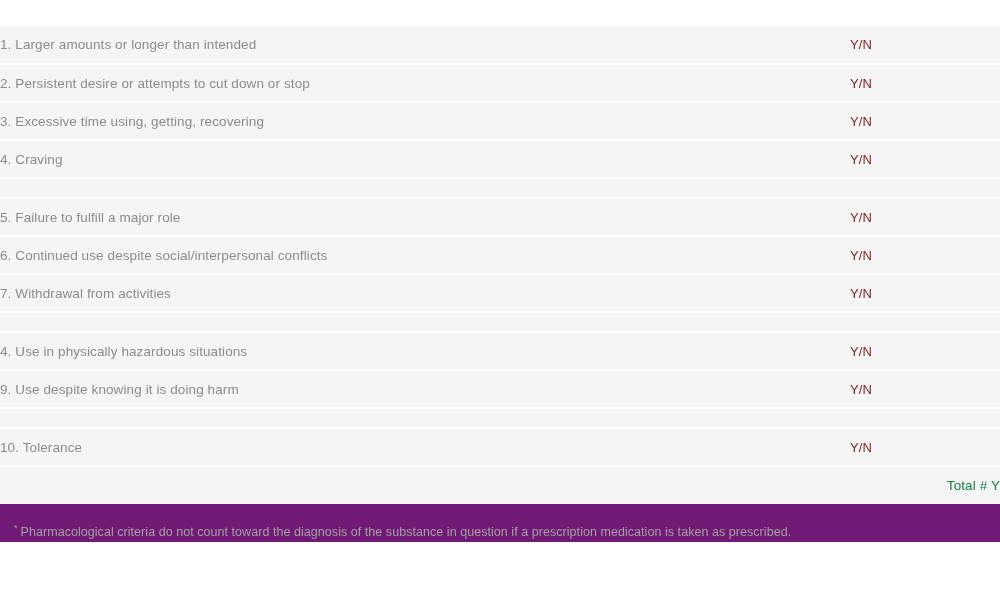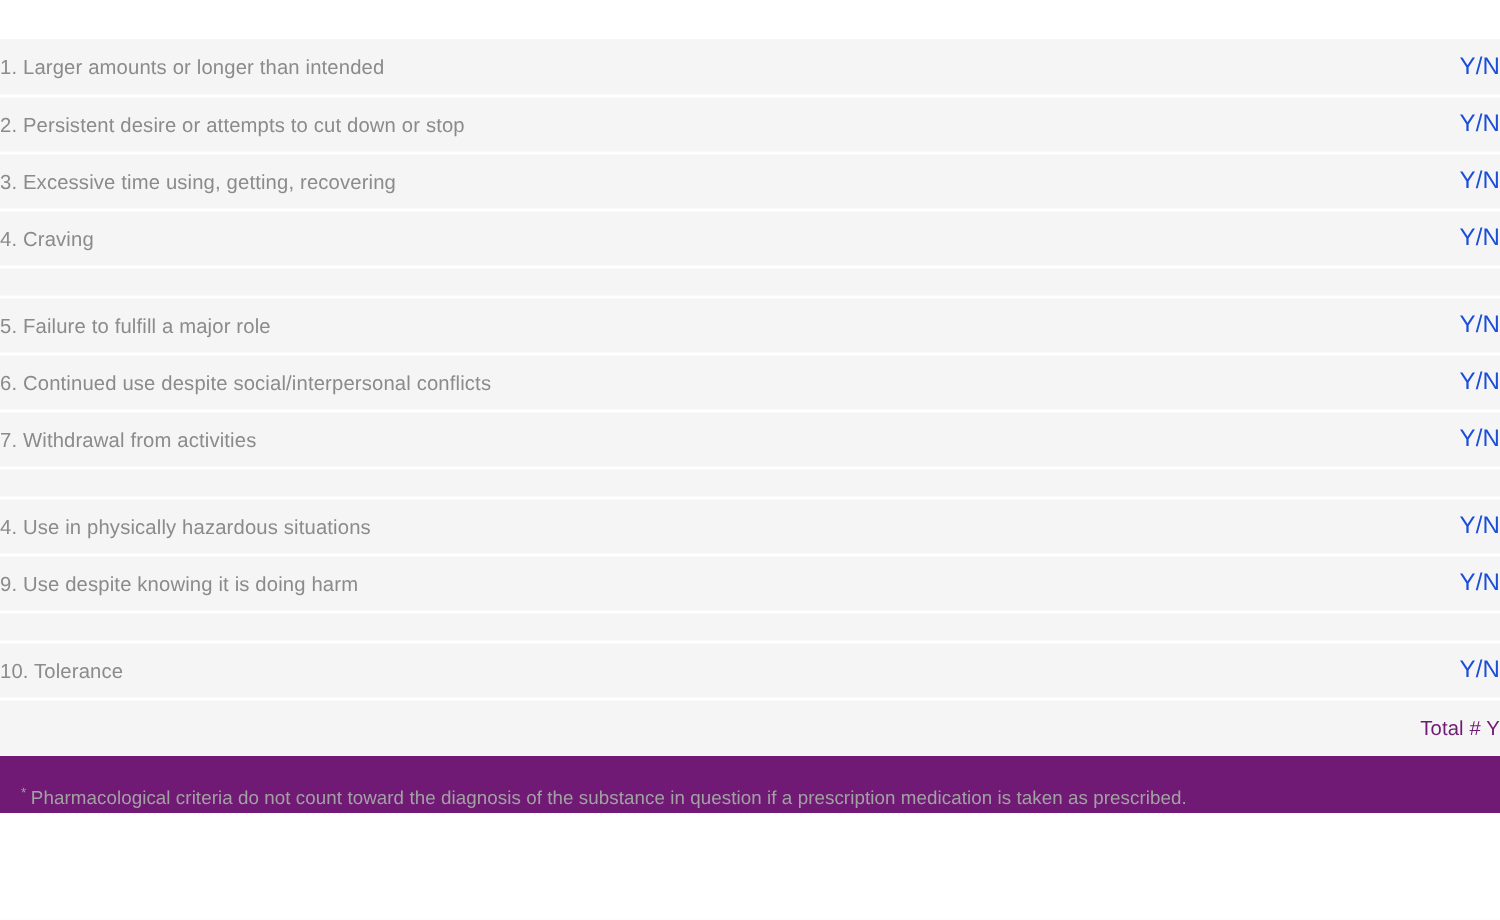--- a/index.html
+++ b/index.html
@@ -54,23 +54,23 @@
     padding-left: 24px;
     font-size: 13.5px;
     color: #8b8b8b;
     letter-spacing: 0.1px;
     white-space: nowrap;
   }
 
   .cell-value {
     width: 150px;
     padding-right: 72px;
-    text-align: right;
-    font-size: 16px;
-    color: #1d4ed8;
+    text-align: left;
+    font-size: 13px;
+    color: #7f1d1d;
     letter-spacing: 0.1px;
     white-space: nowrap;
   }
 
   
   .row-spacer {
     height: 20px;
   }
   .row-spacer td {
     border-bottom: 2px solid #ffffff;
@@ -80,21 +80,21 @@
   .row-total {
     height: 38px;
   }
   .row-total td {
     border-bottom: none;
   }
   .cell-total {
     padding-right: 72px;
     text-align: right;
     font-size: 13.5px;
-    color: #701a75;
+    color: #15803d;
     letter-spacing: 0.1px;
     white-space: nowrap;
   }
 
   
   .footnote-area {
     background: #701a75;
     padding: 18px 0 0 14px;
   }
   .footnote {

